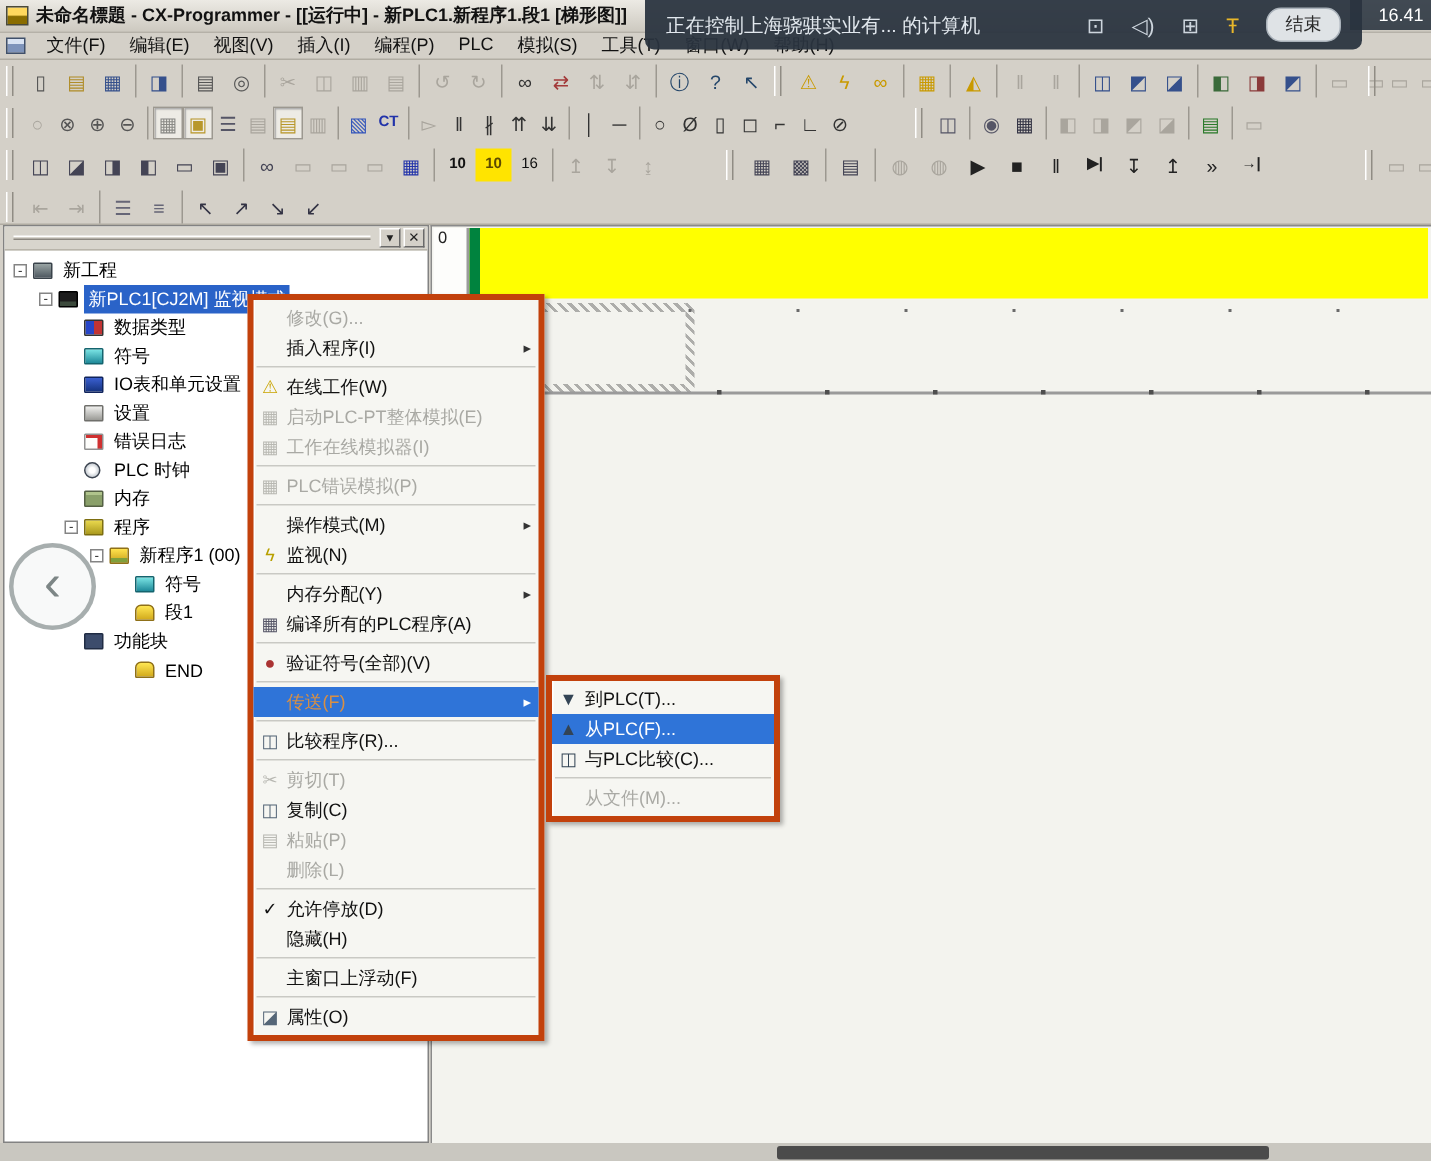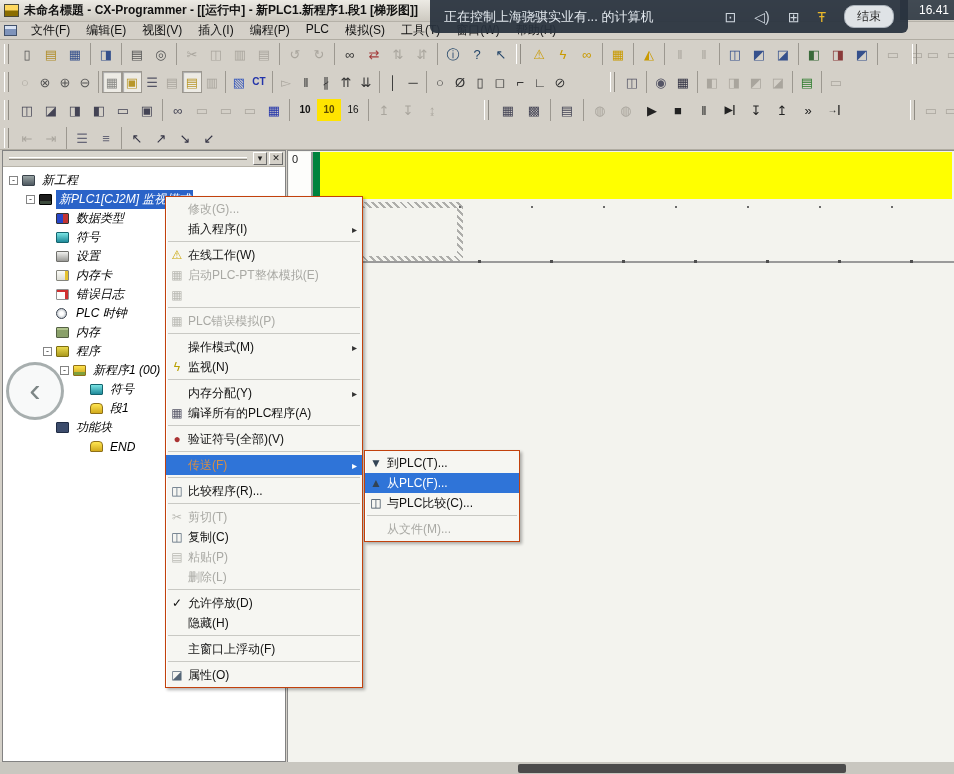--- a/index.html
+++ b/index.html
@@ -42,21 +42,21 @@
     display:flex; align-items:center; padding:0 2px; }
   #tree-grip { flex:1; height:3px; margin:0 4px; border-top:1px solid #fff; border-bottom:1px solid #8a867e; }
   .panel-btn { width:14px; height:13px; margin-left:2px; font-size:9px; line-height:11px; text-align:center;
     background:#d4d0c8; border:1px solid; border-color:#fff #6a6a6a #6a6a6a #fff; color:#222; }
   #tree-items { padding-top:4px; overflow:hidden; }
   .tree-row { display:flex; align-items:center; height:19px; font-size:12px; white-space:nowrap; }
   .expander { width:9px; height:9px; flex:0 0 9px; margin-right:4px; background:#fff; border:1px solid #848484;
     font-size:9px; line-height:7px; text-align:center; color:#333; }
   .expander.hidden { visibility:hidden; }
   .ticon { width:13px; height:11px; flex:0 0 13px; margin-right:4px; border-radius:1px; }
-  .tlabel { padding:1px 3px; color:#000;font-style:italic; }
+  .tlabel { padding:1px 3px; color:#000; }
   .tlabel.sel { background:#2a63c8; color:#fff; }
 
   .ti-project { background:linear-gradient(180deg,#99a4a4,#4e5860); border:1px solid #39424a; }
   .ti-plc { background:#1c1c1c; box-shadow:inset 0 -3px 0 #3c4a3c; border:1px solid #000; }
   .ti-data-types { background:linear-gradient(90deg,#2746c8 50%,#c23434 50%); border:1px solid #333; }
   .ti-symbols { background:linear-gradient(180deg,#7ae4e4,#1f8a9a); border:1px solid #14646e; }
   .ti-io-table { background:linear-gradient(180deg,#3a5fd0,#15337e); border:1px solid #10245c; }
   .ti-settings { background:linear-gradient(180deg,#f0f0ee,#9a9a96); border:1px solid #6f6f6b; }
   .ti-memory-card { background:linear-gradient(180deg,#fcfcf8,#dcdcd4); border:1px solid #84847c;
     box-shadow:inset -3px 0 0 #e6c22e; }
@@ -81,21 +81,21 @@
   #banner { position:absolute; left:25px; top:1px; right:2px; height:47px; background:#ffff00; display:flex; }
   #banner-green { width:7px; height:100%; background:#00833e; }
   #banner-text { padding:1px 0 0 10px; font-size:12px; line-height:23px; color:#151515; }
   #hatch-rect { position:absolute; left:65px; top:51px; width:110px; height:60px;
     border:6px solid; border-image:repeating-linear-gradient(45deg,#adadaa 0 2px,#f3f3ee 2px 5px) 6; }
   #rung-line { position:absolute; left:0; top:110px; width:667px; height:2px; background:#9a9a9a; }
   .gdot { position:absolute; width:2px; height:2px; background:#6a6a6a; }
   .ldot { position:absolute; width:3px; height:3px; background:#4e4e4e; }
 
   
-  .popup-menu { position:absolute; background:#f6f6f2; border:1px solid #c2410c;
+  .popup-menu { position:absolute; background:#f6f6f2; border:4px solid #c2410c;
     box-shadow:1px 0 0 #fff inset, 2px 2px 3px rgba(0,0,0,.3); padding:2px 0; }
   #context-menu { left:165px; top:196px; width:198px; z-index:50; }
   #transfer-submenu { left:364px; top:450px; width:156px; z-index:55; }
   .menu-item { position:relative; height:20px; display:flex; align-items:center;
     font-size:12px; color:#111; }
   .mi-icon { width:22px; flex:0 0 22px; text-align:center; font-size:12px; line-height:1; }
   .mi-label { flex:1; white-space:nowrap; }
   .mi-arrow { position:absolute; right:5px; font-size:10px; color:#333; }
   .menu-item.dis { color:#a9a9a4; }
   .menu-item.dis .mi-icon { color:#b8b8b2 !important; }
@@ -600,27 +600,27 @@
           <span class="ticon ti-data-types"></span>
           <span class="tlabel">数据类型</span>
         </div>
         <div class="tree-row" style="padding-left: 40px;">
           <span class="expander hidden">-</span>
           <span class="ticon ti-symbols"></span>
           <span class="tlabel">符号</span>
         </div>
         <div class="tree-row" style="padding-left: 40px;">
           <span class="expander hidden">-</span>
+          <span class="ticon ti-io-table"></span>
+          <span class="tlabel">IO表和单元设置</span>
+        </div>
+        <div class="tree-row" style="padding-left: 40px;">
+          <span class="expander hidden">-</span>
           <span class="ticon ti-settings"></span>
           <span class="tlabel">设置</span>
-        </div>
-        <div class="tree-row" style="padding-left: 40px;">
-          <span class="expander hidden">-</span>
-          <span class="ticon ti-memory-card"></span>
-          <span class="tlabel">内存卡</span>
         </div>
         <div class="tree-row" style="padding-left: 40px;">
           <span class="expander hidden">-</span>
           <span class="ticon ti-error-log"></span>
           <span class="tlabel">错误日志</span>
         </div>
         <div class="tree-row" style="padding-left: 40px;">
           <span class="expander hidden">-</span>
           <span class="ticon ti-plc-clock"></span>
           <span class="tlabel">PLC 时钟</span>
@@ -706,20 +706,21 @@
       <div class="menu-item">
         <span class="mi-icon" style="color: rgb(201, 164, 0);">⚠</span>
         <span class="mi-label">在线工作(W)</span>
       </div>
       <div class="menu-item dis">
         <span class="mi-icon">▦</span>
         <span class="mi-label">启动PLC-PT整体模拟(E)</span>
       </div>
       <div class="menu-item dis">
         <span class="mi-icon">▦</span>
+        <span class="mi-label">工作在线模拟器(I)</span>
       </div>
       <div class="menu-sep"></div>
       <div class="menu-item dis">
         <span class="mi-icon">▦</span>
         <span class="mi-label">PLC错误模拟(P)</span>
       </div>
       <div class="menu-sep"></div>
       <div class="menu-item">
         <span class="mi-icon"></span>
         <span class="mi-label">操作模式(M)</span>

